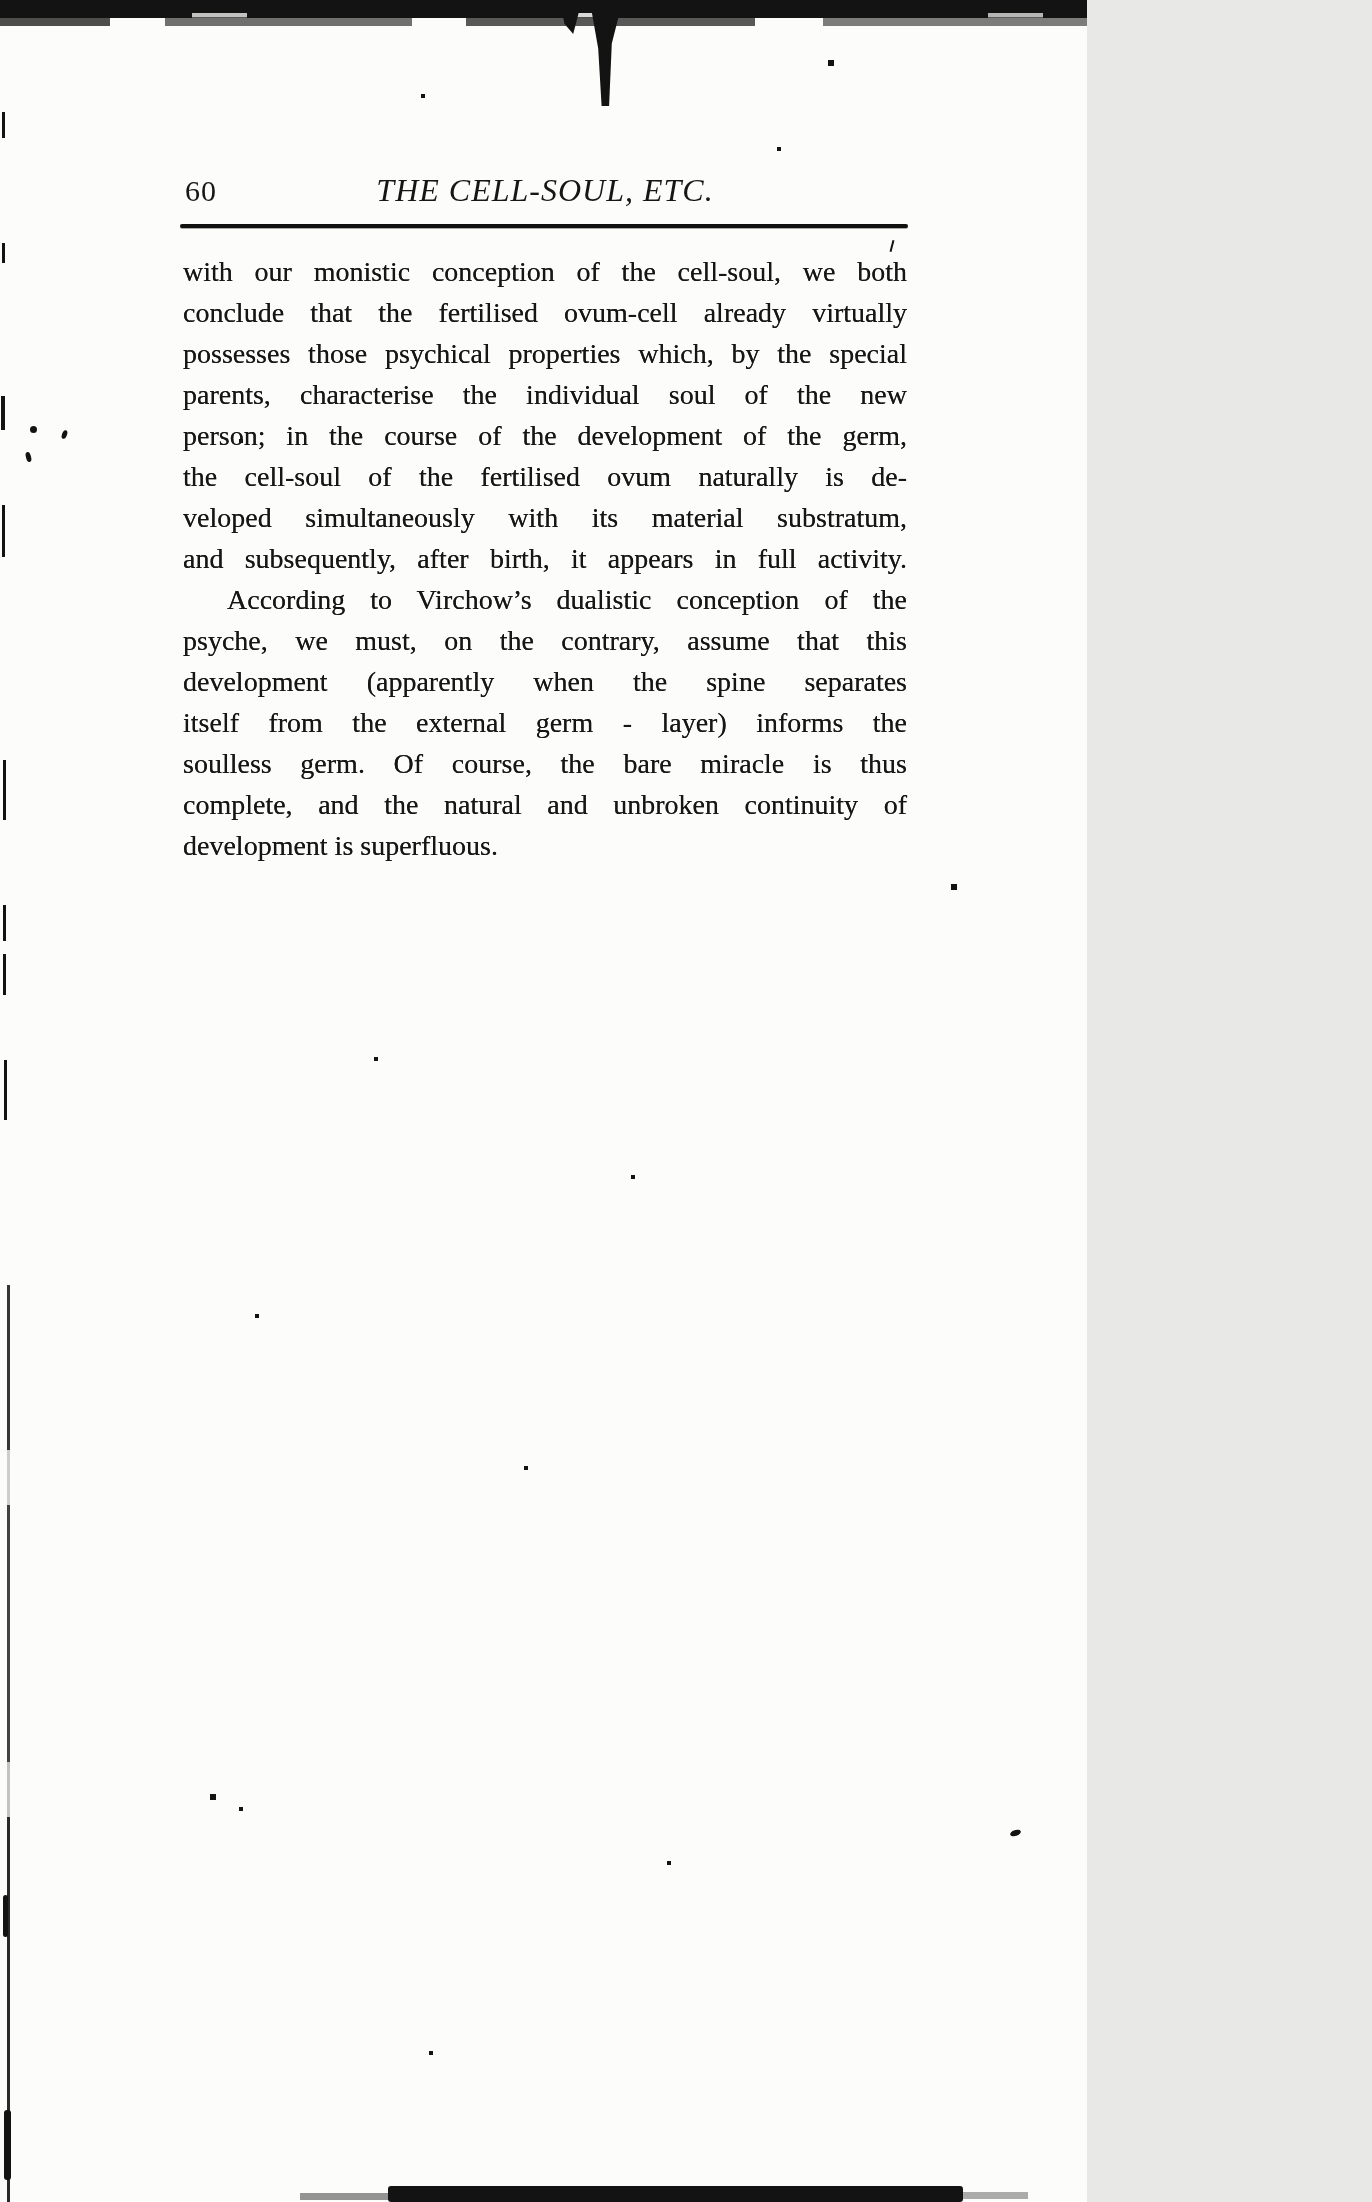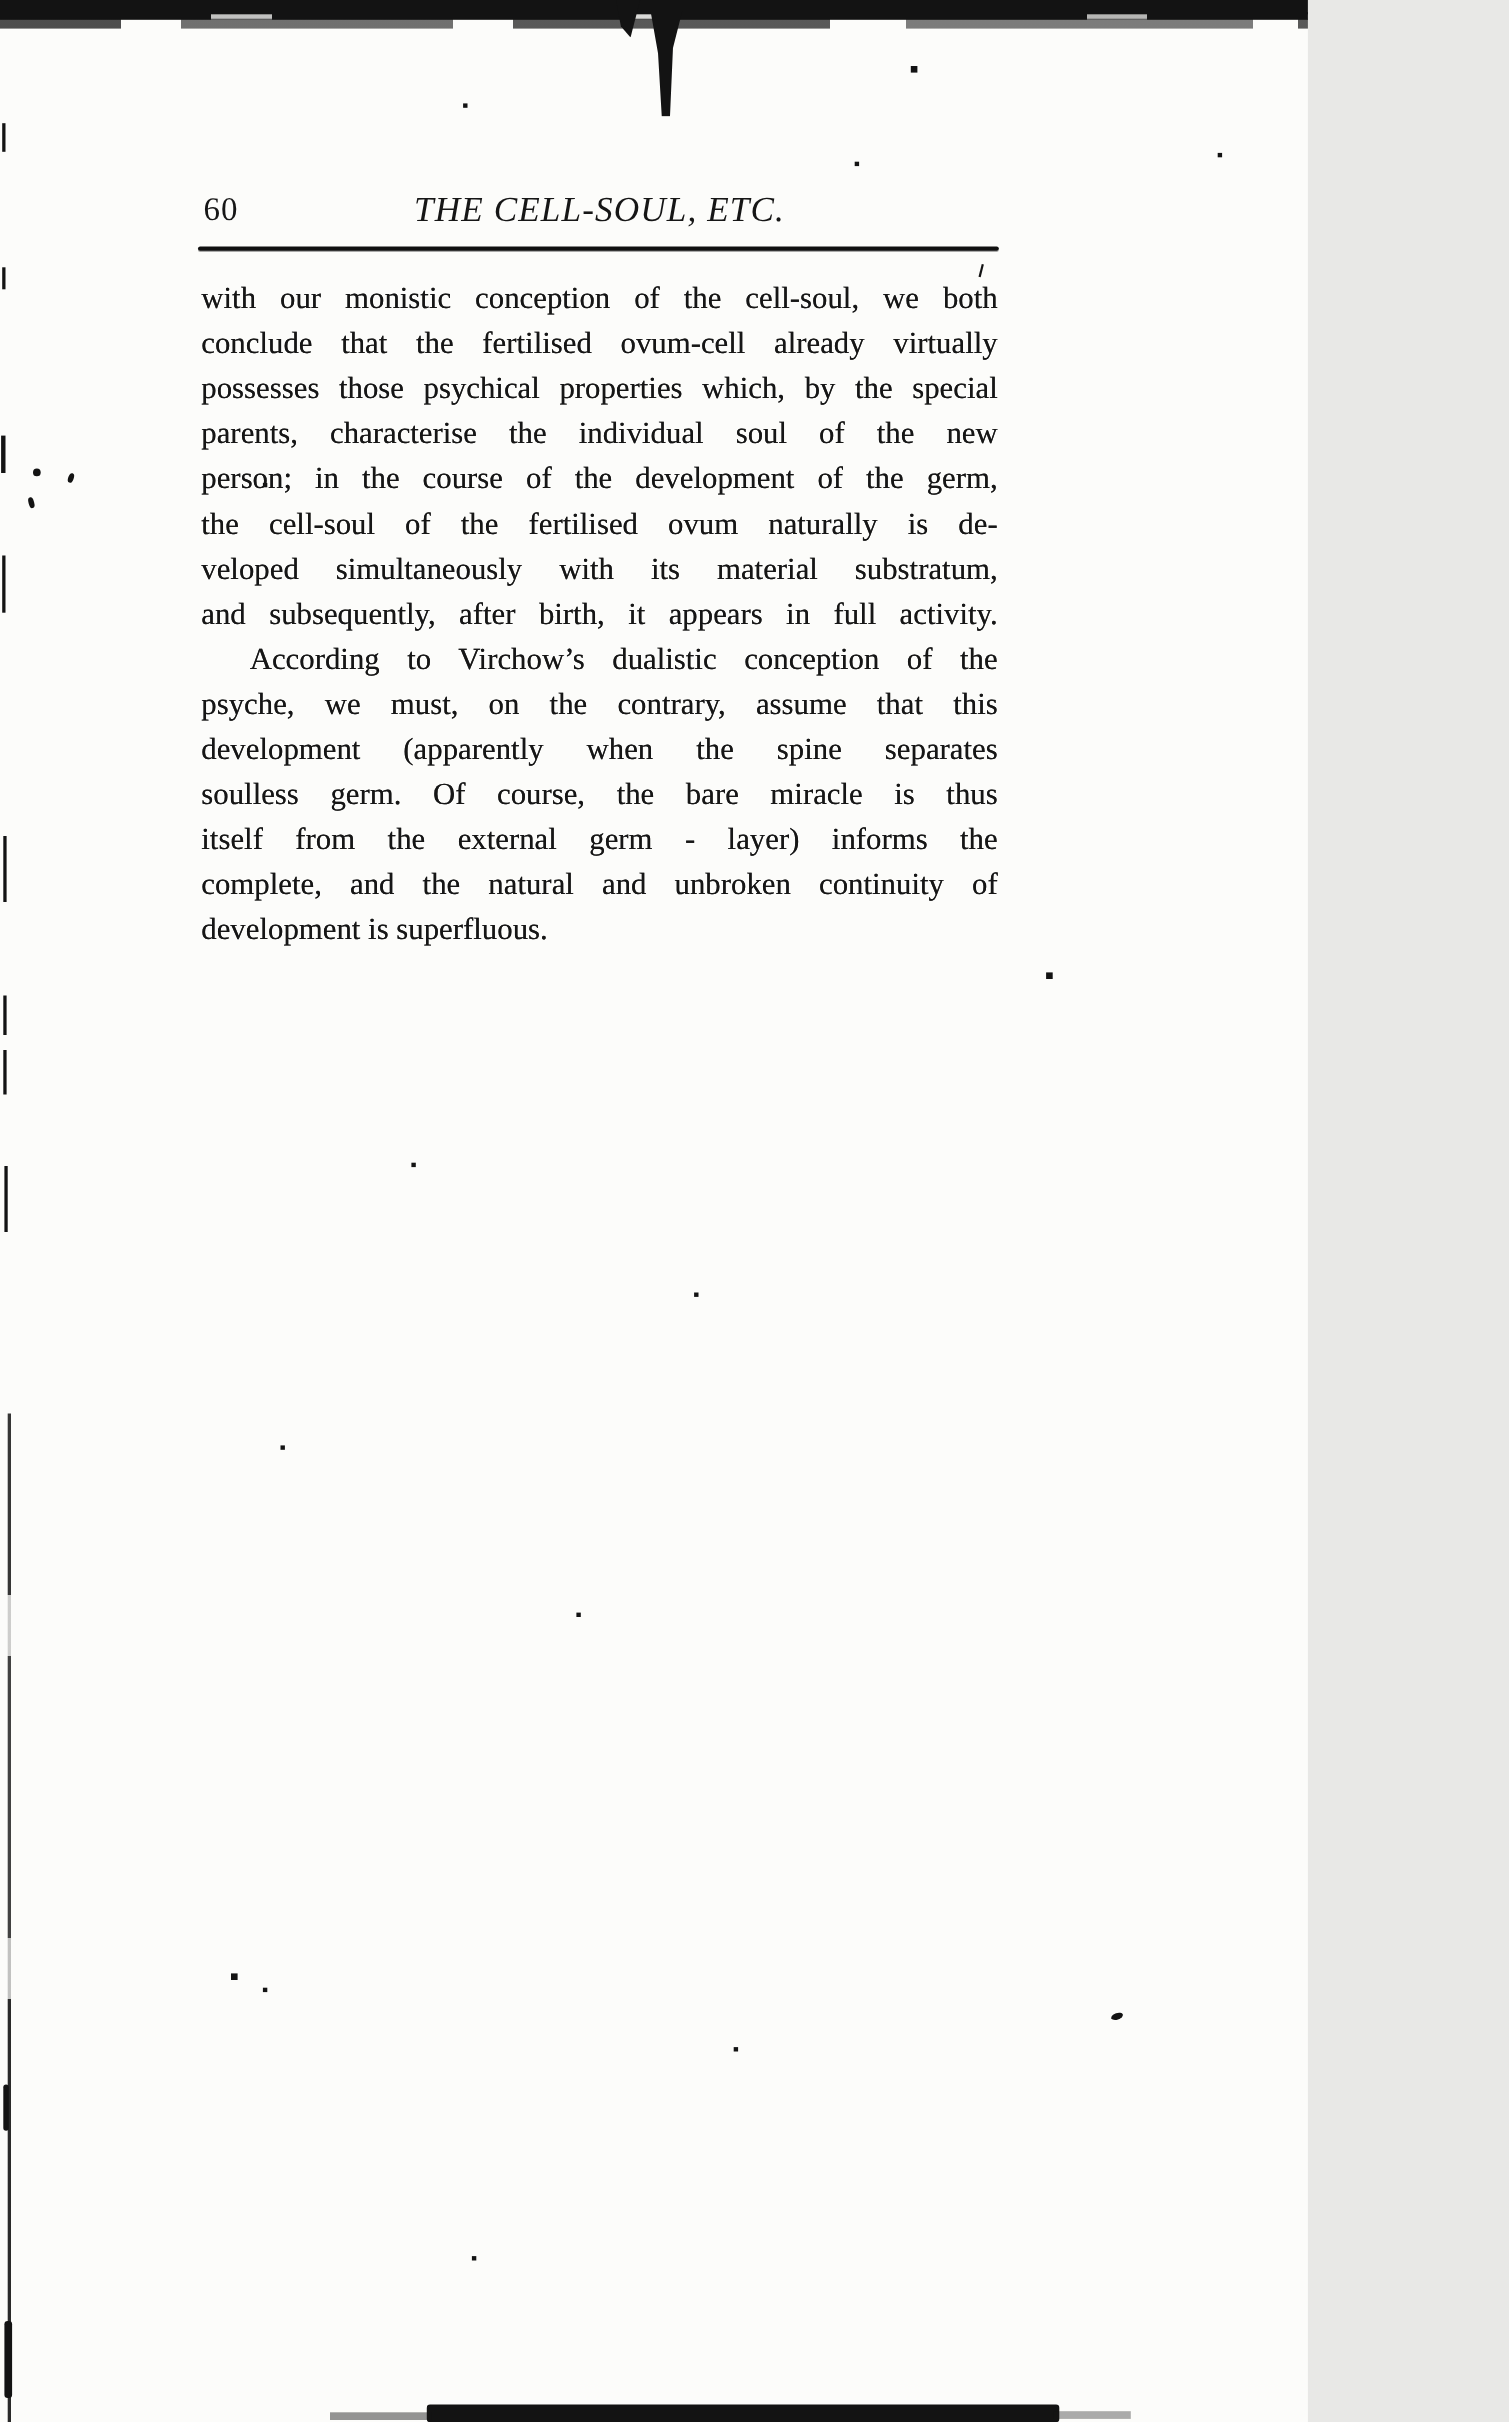--- a/index.html
+++ b/index.html
@@ -2,21 +2,21 @@
 <html><head>
 <meta charset="utf-8">
 <style>
   html, body {
     margin: 0;
     padding: 0;
     background: #e8e8e6;
   }
   .page {
     position: relative;
-    width: 1189px;
+    width: 1087px;
     height: 2202px;
     background: #fcfcfa;
     overflow: hidden;
     font-family: "Liberation Serif", serif;
     color: #161616;
   }
 
   
   .header-band {
     position: absolute;
@@ -182,19 +182,19 @@
     <div class="line">conclude that the fertilised ovum-cell already virtually</div>
     <div class="line">possesses those psychical properties which, by the special</div>
     <div class="line">parents, characterise the individual soul of the new</div>
     <div class="line">person; in the course of the development of the germ,</div>
     <div class="line">the cell-soul of the fertilised ovum naturally is de-</div>
     <div class="line">veloped simultaneously with its material substratum,</div>
     <div class="line">and subsequently, after birth, it appears in full activity.</div>
     <div class="line indent">According to Virchow’s dualistic conception of the</div>
     <div class="line">psyche, we must, on the contrary, assume that this</div>
     <div class="line">development (apparently when the spine separates</div>
+    <div class="line">itself from the external germ - layer) informs the</div>
     <div class="line">soulless germ.  Of course, the bare miracle is thus</div>
-    <div class="line">itself from the external germ - layer) informs the</div>
     <div class="line">complete, and the natural and unbroken continuity of</div>
     <div class="line last">development is superfluous.</div>
   </div>
 
 </div>
 
 </body></html>

